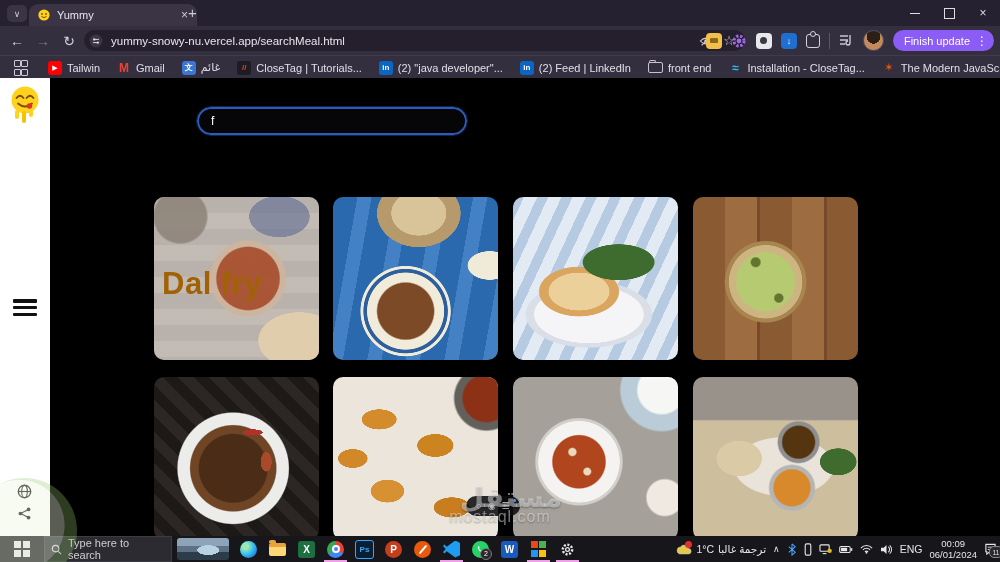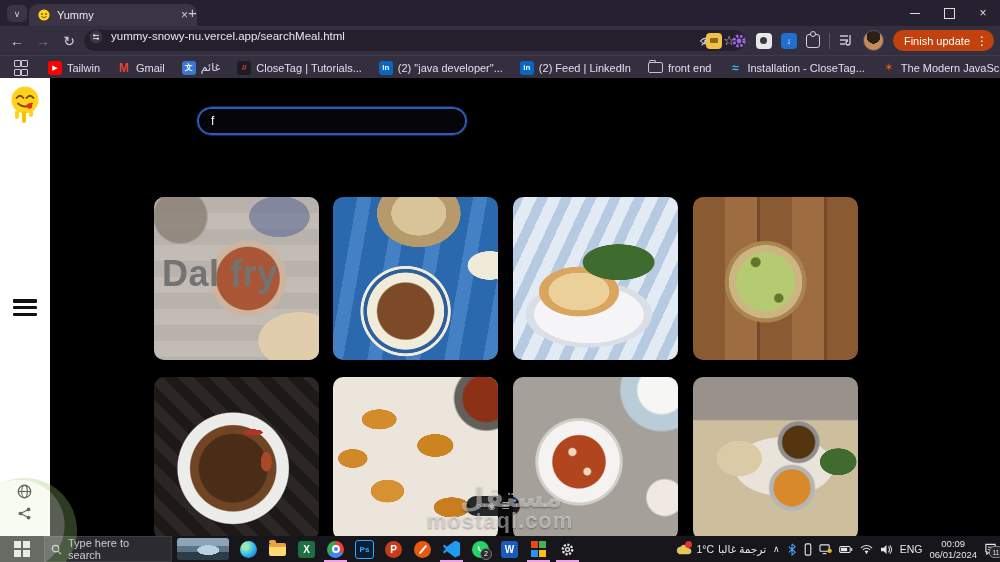--- a/index.html
+++ b/index.html
@@ -19,39 +19,39 @@
   .win-controls{position:absolute;right:0;top:0;height:26px;display:flex;align-items:center;}
   .win-btn{width:34px;height:26px;display:flex;align-items:center;justify-content:center;color:#ddd;font-size:12px;}
   .max-glyph{width:9px;height:9px;border:1px solid #ddd;display:block;}
   .min-glyph{width:10px;height:1px;background:#ddd;display:block;}
 
   .toolbar{position:absolute;top:26px;left:0;right:0;height:29px;background:#342f3e;}
   .nav-icon{position:absolute;top:0;height:29px;width:26px;display:flex;align-items:center;justify-content:center;
       color:#d6d0df;font-size:14px;}
   .dim{color:#7d7788;}
   .url-bar{position:absolute;left:84px;top:4px;width:650px;height:21px;background:#251f2d;border-radius:11px;
-      display:flex;gap:8px;padding:0 6px 0 5px;color:#e8e4ee;font-size:11.5px;}
+      display:flex;align-items:center;gap:8px;padding:0 6px 0 5px;color:#e8e4ee;font-size:11.5px;}
   .url-text{flex:1;white-space:nowrap;overflow:hidden;}
   .url-right{display:flex;align-items:center;gap:10px;margin-right:4px;}
   .star{color:#d6d0df;font-size:13px;}
   .ext-row{position:absolute;right:0;top:0;height:29px;display:flex;align-items:center;gap:9px;padding-right:6px;}
   .ext{width:16px;height:16px;border-radius:4px;display:flex;align-items:center;justify-content:center;
       font-size:9px;font-weight:bold;color:#fff;}
   .ext-folder{background:#f0c04a;position:relative;}
   .ext-folder i{width:8px;height:5px;background:#8a6a1a;display:block;border-radius:1px;}
   .ext-circle{background:#e8e8ea;}
   .ext-circle i{width:7px;height:7px;border-radius:50%;background:#3a3a44;display:block;}
   .ext-idm{background:#1f6fd0;}
   .ext-puzzle{width:12px;height:12px;border:1.6px solid #d6d0df;border-radius:3px;position:relative;}
   .ext-puzzle::before{content:"";position:absolute;top:-4px;left:3px;width:4px;height:4px;border-radius:50%;
       border:1.6px solid #d6d0df;background:#342f3e;}
   .tb-divider{width:1px;height:16px;background:#5a5466;}
   .avatar{width:19px;height:19px;border-radius:50%;
       background:radial-gradient(circle at 50% 30%,#2d1f16 0 42%,#c58a5a 43% 100%);border:1px solid #554f60;}
-  .update-pill{height:21px;border-radius:11px;background:#c2410c;color:#fff;font-size:11px;
+  .update-pill{height:21px;border-radius:11px;background:#8b5cf6;color:#fff;font-size:11px;
       display:flex;align-items:center;gap:6px;padding:0 6px 0 11px;}
   .kebab{color:#fff;font-size:12px;}
 
   .bookmarks{position:absolute;top:55px;left:0;right:0;height:23px;background:#342f3e;
       border-top:1px solid #413b4d;display:flex;align-items:center;color:#e2dde8;font-size:11px;padding:0 8px;}
   .apps-grid{display:grid;grid-template-columns:5px 5px;grid-gap:2px;margin:0 10px 0 6px;}
   .apps-grid i{width:5px;height:5px;border:1.2px solid #cfc9d8;border-radius:1px;}
   .bm{display:flex;align-items:center;gap:5px;margin-right:17px;white-space:nowrap;}
   .fav{width:14px;height:14px;border-radius:3px;display:inline-flex;align-items:center;justify-content:center;
       font-size:8px;font-weight:bold;color:#fff;flex:none;}
@@ -77,21 +77,21 @@
 
   .search-main{position:absolute;left:197px;top:29px;width:242px;height:20px;background:#060609;
       border:2px solid #2e5bb7;outline:1px solid #10244d;border-radius:14px;color:#fff;font-size:12px;
       padding:2px 12px;font-family:inherit;}
   .search-letter{position:absolute;left:486px;top:31px;width:244px;height:18px;background:#000;
       border:1px solid #c4c4c4;border-radius:8px;color:#fff;font-size:12px;padding:2px 12px;font-family:inherit;}
   .search-letter::placeholder,.search-main::placeholder{color:#9097a0;}
 
   .card{position:absolute;width:165px;height:163px;border-radius:10px;overflow:hidden;cursor:pointer;}
   .card-img{position:absolute;inset:0;}
-  .card-label{position:absolute;left:8px;top:56px;font-size:36px;font-weight:600;color:#737373;letter-spacing:.5px;}
+  .card-label{position:absolute;left:8px;top:69px;font-size:31px;font-weight:600;color:#a16207;letter-spacing:.5px;}
   .c1{left:154px;top:119px;} .c2{left:333px;top:119px;} .c3{left:513px;top:119px;} .c4{left:693px;top:119px;}
   .c5{left:154px;top:299px;} .c6{left:333px;top:299px;} .c7{left:513px;top:299px;} .c8{left:693px;top:299px;}
 
   .card[data-style="dal-fry"] .card-img{background:
     radial-gradient(circle at 16% 12%,rgba(140,130,120,.85) 0 13%,transparent 14%),
     radial-gradient(circle at 57% 50%,rgba(168,78,44,.92) 0 25%,rgba(205,180,158,.95) 26% 30%,transparent 31%),
     radial-gradient(ellipse 58px 40px at 88% 88%,rgba(226,206,172,.95) 0 70%,transparent 71%),
     radial-gradient(ellipse 50px 34px at 76% 12%,rgba(85,100,145,.55) 0 60%,transparent 61%),
     linear-gradient(rgba(236,231,226,.6),rgba(236,231,226,.6)),
     repeating-linear-gradient(180deg,#6d625a 0 16px,#857a6f 16px 32px);}
@@ -139,21 +139,21 @@
     linear-gradient(180deg,#98928a 0 26%,#cdbf9e 27% 100%);}
 
   
   .anno-pill{position:absolute;left:466px;top:496px;width:54px;height:20px;border-radius:10px;
       background:rgba(12,12,16,.88);display:flex;align-items:center;justify-content:center;gap:6px;
       color:#d8d8d8;font-size:9px;z-index:60;}
   .anno-dot{position:absolute;right:4px;top:3px;width:3px;height:3px;border-radius:50%;background:#4aa3ff;}
   .watermark{position:absolute;left:0;right:0;top:484px;text-align:center;z-index:120;pointer-events:none;
       color:rgba(255,255,255,.45);text-shadow:0 1px 2px rgba(0,0,0,.35);}
   .wm-word{font-size:28px;font-weight:bold;line-height:1.0;padding-left:22px;}
-  .wm-domain{font-size:22px;font-weight:bold;letter-spacing:1px;margin-top:-4px;}
+  .wm-domain{font-size:16px;font-weight:normal;letter-spacing:1px;margin-top:-4px;}
   .wm-leaf{position:absolute;left:-28px;top:478px;width:105px;height:105px;border-radius:50%;z-index:119;
       pointer-events:none;background:radial-gradient(circle at 45% 45%,rgba(235,245,220,.38) 0 55%,rgba(150,200,110,.30) 56% 72%,transparent 73%);}
 
   
   .taskbar{position:absolute;left:0;right:0;bottom:0;height:26px;background:#17171b;z-index:100;
       display:flex;align-items:center;color:#e6e6e6;}
   .tb-btn{height:26px;display:flex;align-items:center;justify-content:center;position:relative;flex:none;}
   .start{width:44px;}
   .win-logo{display:grid;grid-template-columns:7px 7px;grid-gap:1.5px;}
   .win-logo i{width:7px;height:7px;background:#e6e6e6;}

